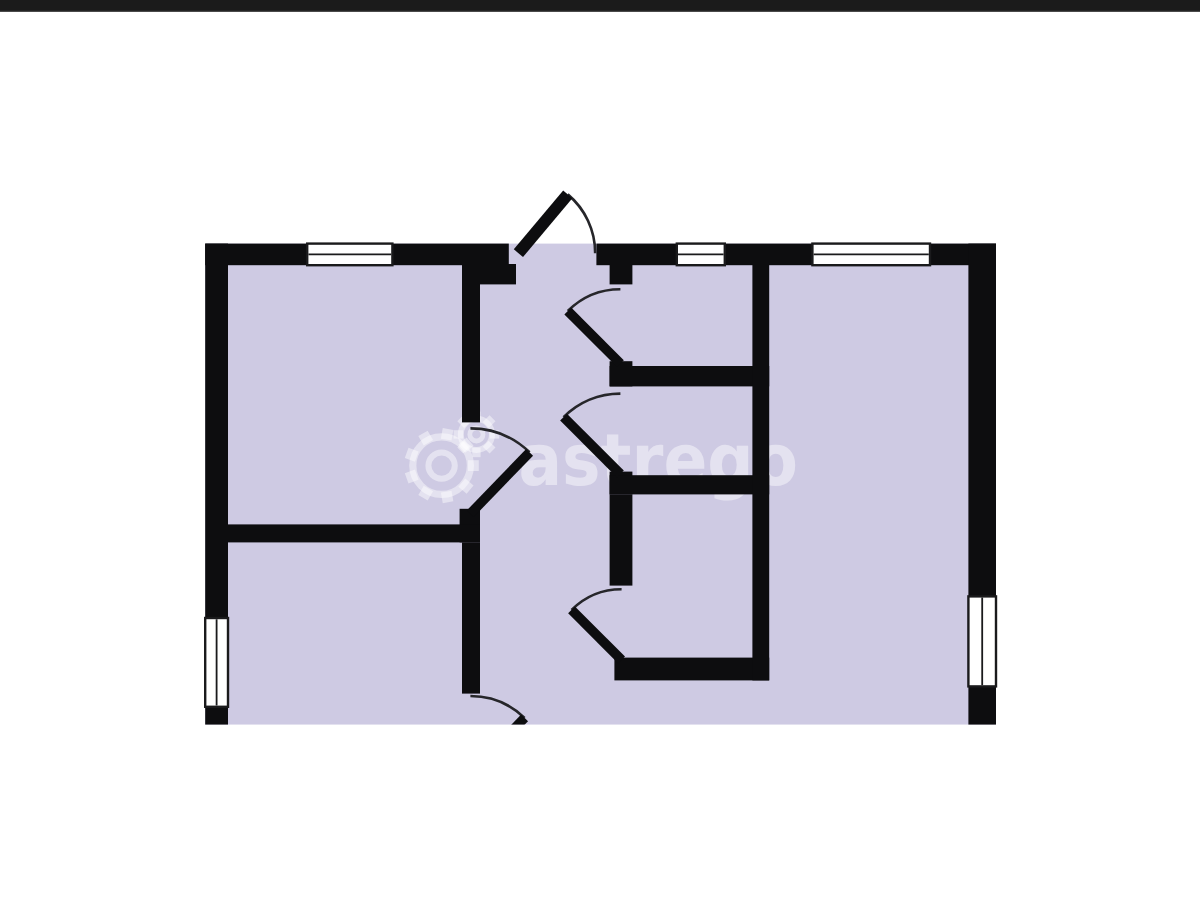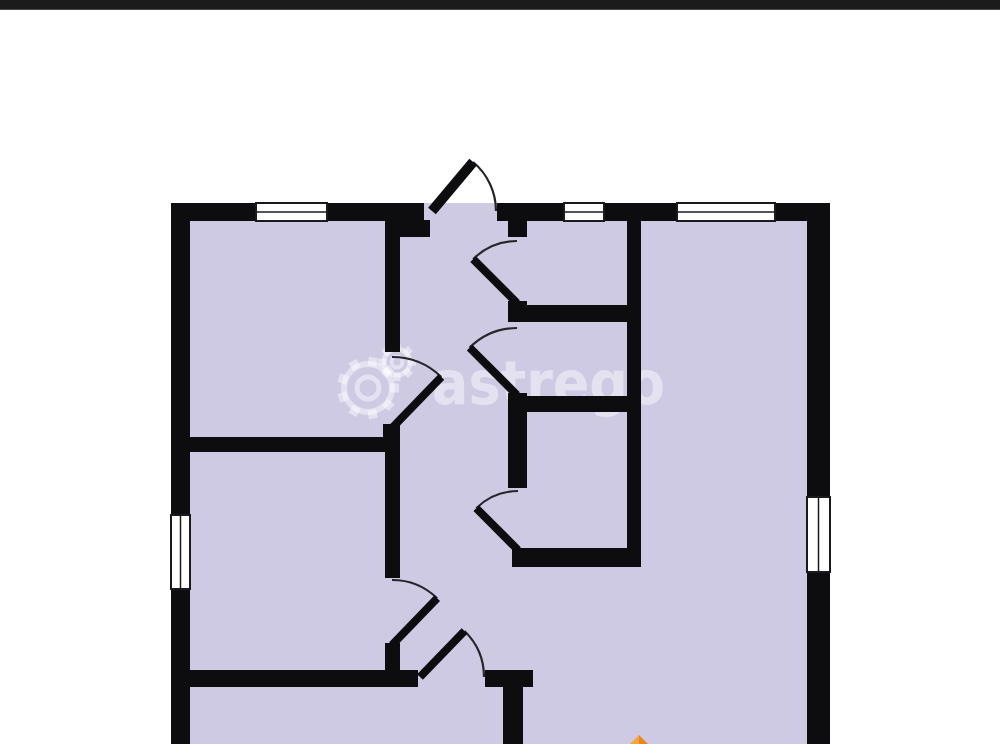--- a/index.html
+++ b/index.html
@@ -11,21 +11,21 @@
   .topbar {
     position:absolute; left:0; top:0; width:100%;
     border-bottom:1px solid #4a4a4a;
     box-sizing:border-box;
   }
   .plan-svg { position:absolute; left:0; top:0; display:block; }
 </style>
 </head>
 <body>
 
-<div class="stage" style="width: 1000px; height: 744px; background: rgb(255, 255, 255);">
+<div class="stage" style="width: 1000px; height: 604px; background: rgb(255, 255, 255);">
   <div class="topbar" style="height: 10px; background: rgb(27, 27, 27); border-bottom-color: rgb(74, 74, 74);"></div>
 
   <svg class="plan-svg" xmlns="http://www.w3.org/2000/svg" width="1000" height="752" viewBox="0 0 1000 752">
     <g>
         <rect x="171" y="203" width="659" height="549" fill="#cecae3"></rect>
       </g>
     <g>
       <g>
           <g>
             <line x1="390" y1="388" x2="399" y2="388" stroke="rgba(255,255,255,0.45)" stroke-width="9"></line>

